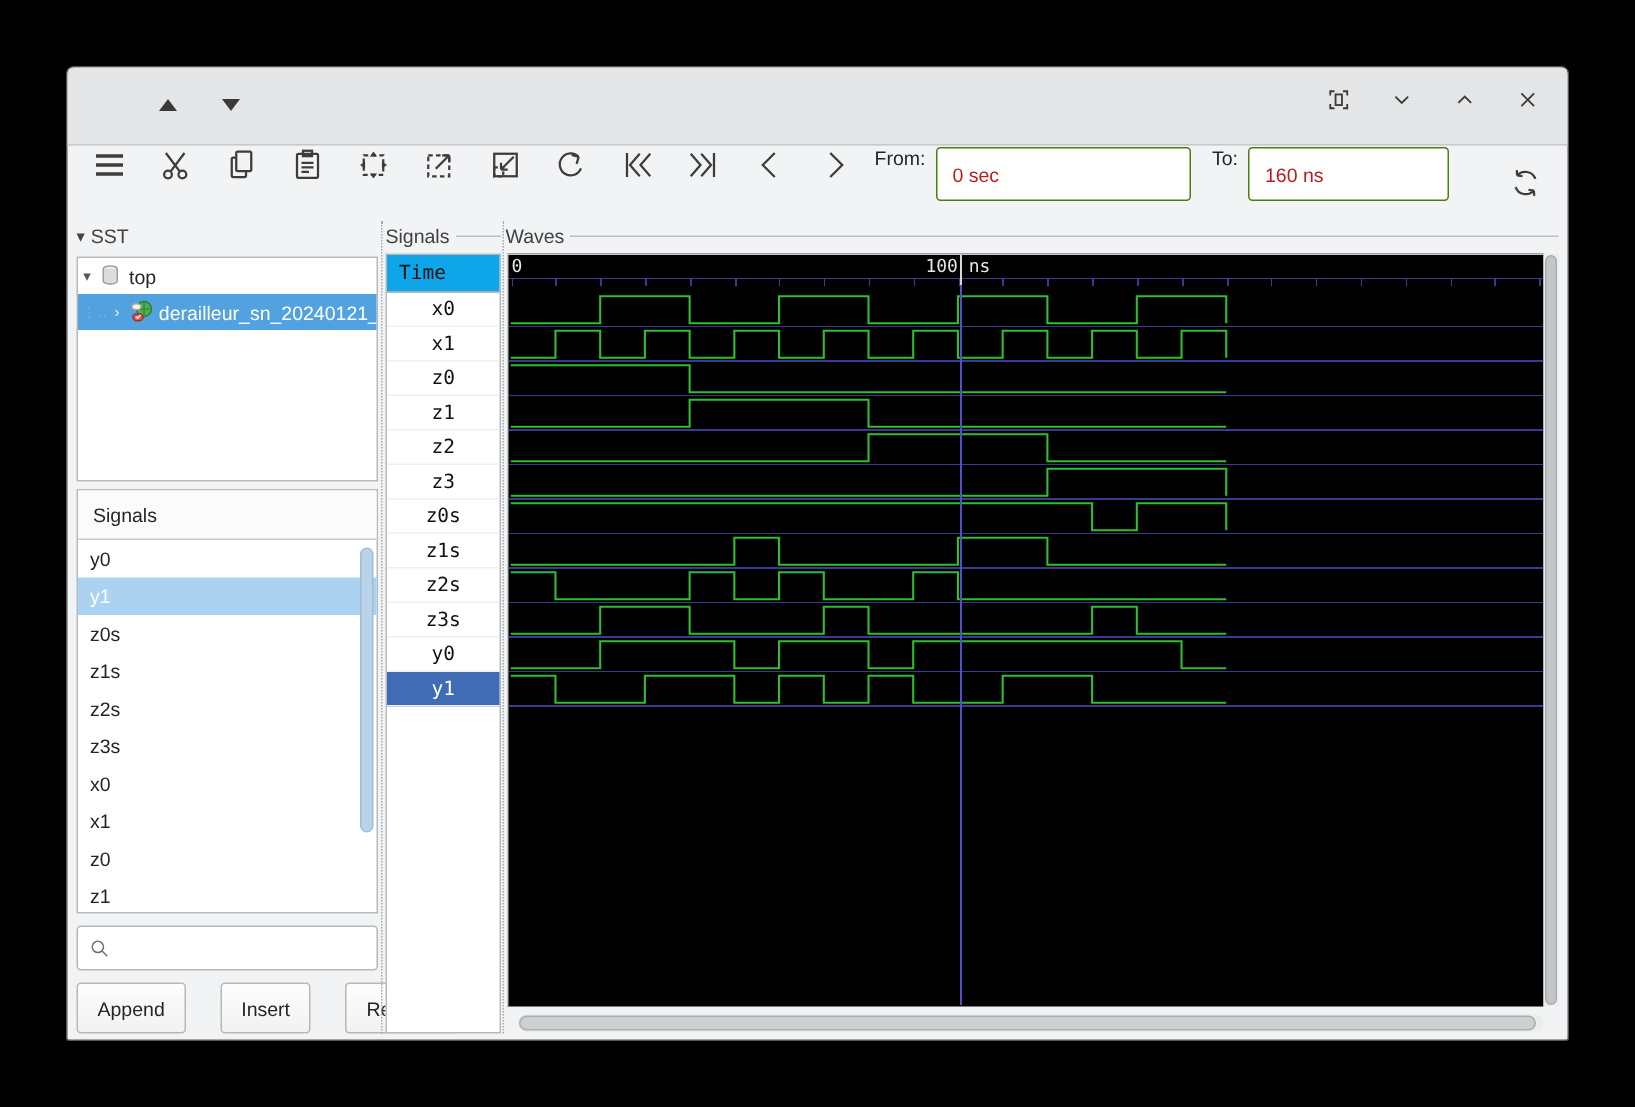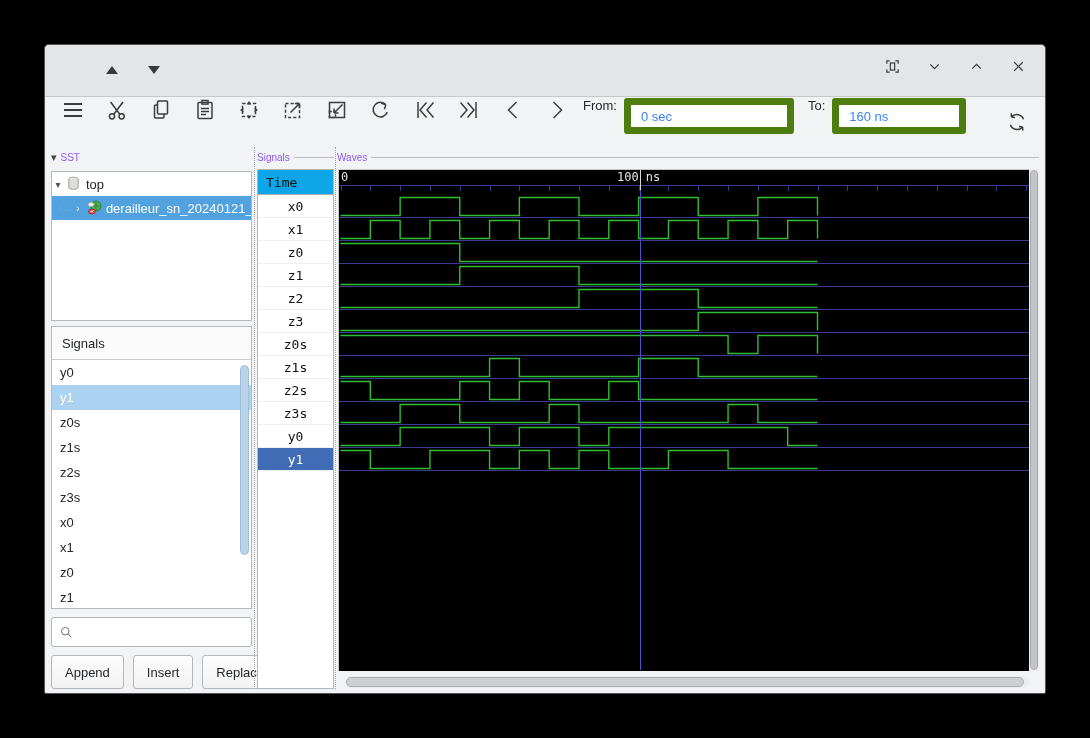--- a/index.html
+++ b/index.html
@@ -23,27 +23,27 @@
   .tri.up { border-bottom:8px solid #3a3a3a; }
   .tri.down { border-top:8px solid #3a3a3a; }
 
   
   #toolbar { position:absolute; left:0; top:53px; width:100%; height:49px;
     display:flex; align-items:flex-start; }
   .tbicon { width:24px; height:24px; margin-left:20px; flex:none; }
   .tbicon:first-child { margin-left:16px; }
   .tbicon svg { width:100%; height:100%; stroke:#3c3c3c; fill:none; stroke-width:1.5; }
   .fieldlabel { font-size:13px; color:#232629; margin-left:14px; }
-  .tbinput { height:36px; border:7px solid #4d7c0f; border-radius:3px; background:#fff;
-    font-size:13px; color:#3b82f6; padding:0 10px; margin-left:7px; outline:none; }
+  .tbinput { height:36px; border:1px solid #4d7c0f; border-radius:3px; background:#fff;
+    font-size:13px; color:#b91c1c; padding:0 10px; margin-left:7px; outline:none; }
   #from-input { width:170px; } #to-input { width:134px; }
   #reload-btn { position:absolute; right:16px; top:12px; margin:0; }
 
   
-  .framelabel { font-size:10px; color:#8b5cf6; }
+  .framelabel { font-size:13px; color:#404040; }
   .frameline { flex:1; height:0; border-top:1px solid #bcbfc1; margin-left:4px; }
   #left-col { position:absolute; left:6px; top:102px; width:201px; bottom:0; }
   #sst-head { display:flex; align-items:center; height:20px; }
   .chev { font-size:11px; color:#444; margin-right:4px; }
   #tree-box { position:absolute; top:24px; left:0; width:201px; height:150px;
     background:#fff; border:1px solid #b6b9bb; }
   .tree-row { height:24px; display:flex; align-items:center; font-size:13px; color:#232629; }
   .tree-row.selected { background:#53a2e0; color:#fff; }
   .tree-expander { width:12px; text-align:center; color:#555; font-size:10px; }
   .tree-row.selected .tree-expander { color:#eaf4fc; }
@@ -59,21 +59,21 @@
   .sig-item.selected { background:#abd2f1; color:#fff; }
   #siglist-scroll { position:absolute; right:2px; top:38px; width:9px; height:190px;
     background:#bad3e8; border:1px solid #9dbdd8; border-radius:5px; }
 
   #search-box { position:absolute; top:470px; left:0; width:201px; height:30px;
     background:#fff; border:1px solid #b4b8ba; border-radius:3px;
     display:flex; align-items:center; padding-left:7px; }
   #search-box svg { width:15px; height:15px; stroke:#707274; fill:none; stroke-width:1.6; }
   #search-input { border:none; outline:none; flex:1; height:100%; font-size:13px; background:transparent; }
 
-  #action-row { position:absolute; top:508px; left:0; display:flex; gap:9px; }
+  #action-row { position:absolute; top:508px; left:0; display:flex; gap:23px; }
   .act-btn { height:34px; border:1px solid #b4b8ba; border-radius:3px;
     background:linear-gradient(#fdfdfd,#f2f2f2); font-size:13px; color:#232629;
     font-family:"Liberation Sans",sans-serif; padding:0 13px; }
 
   .vsplit { position:absolute; top:102px; bottom:4px; width:0;
     border-left:1px dotted #a6a8aa; }
 
   
   #names-col { position:absolute; left:212px; top:102px; width:77px; bottom:4px; }
   #names-head { display:flex; align-items:center; height:20px; }

